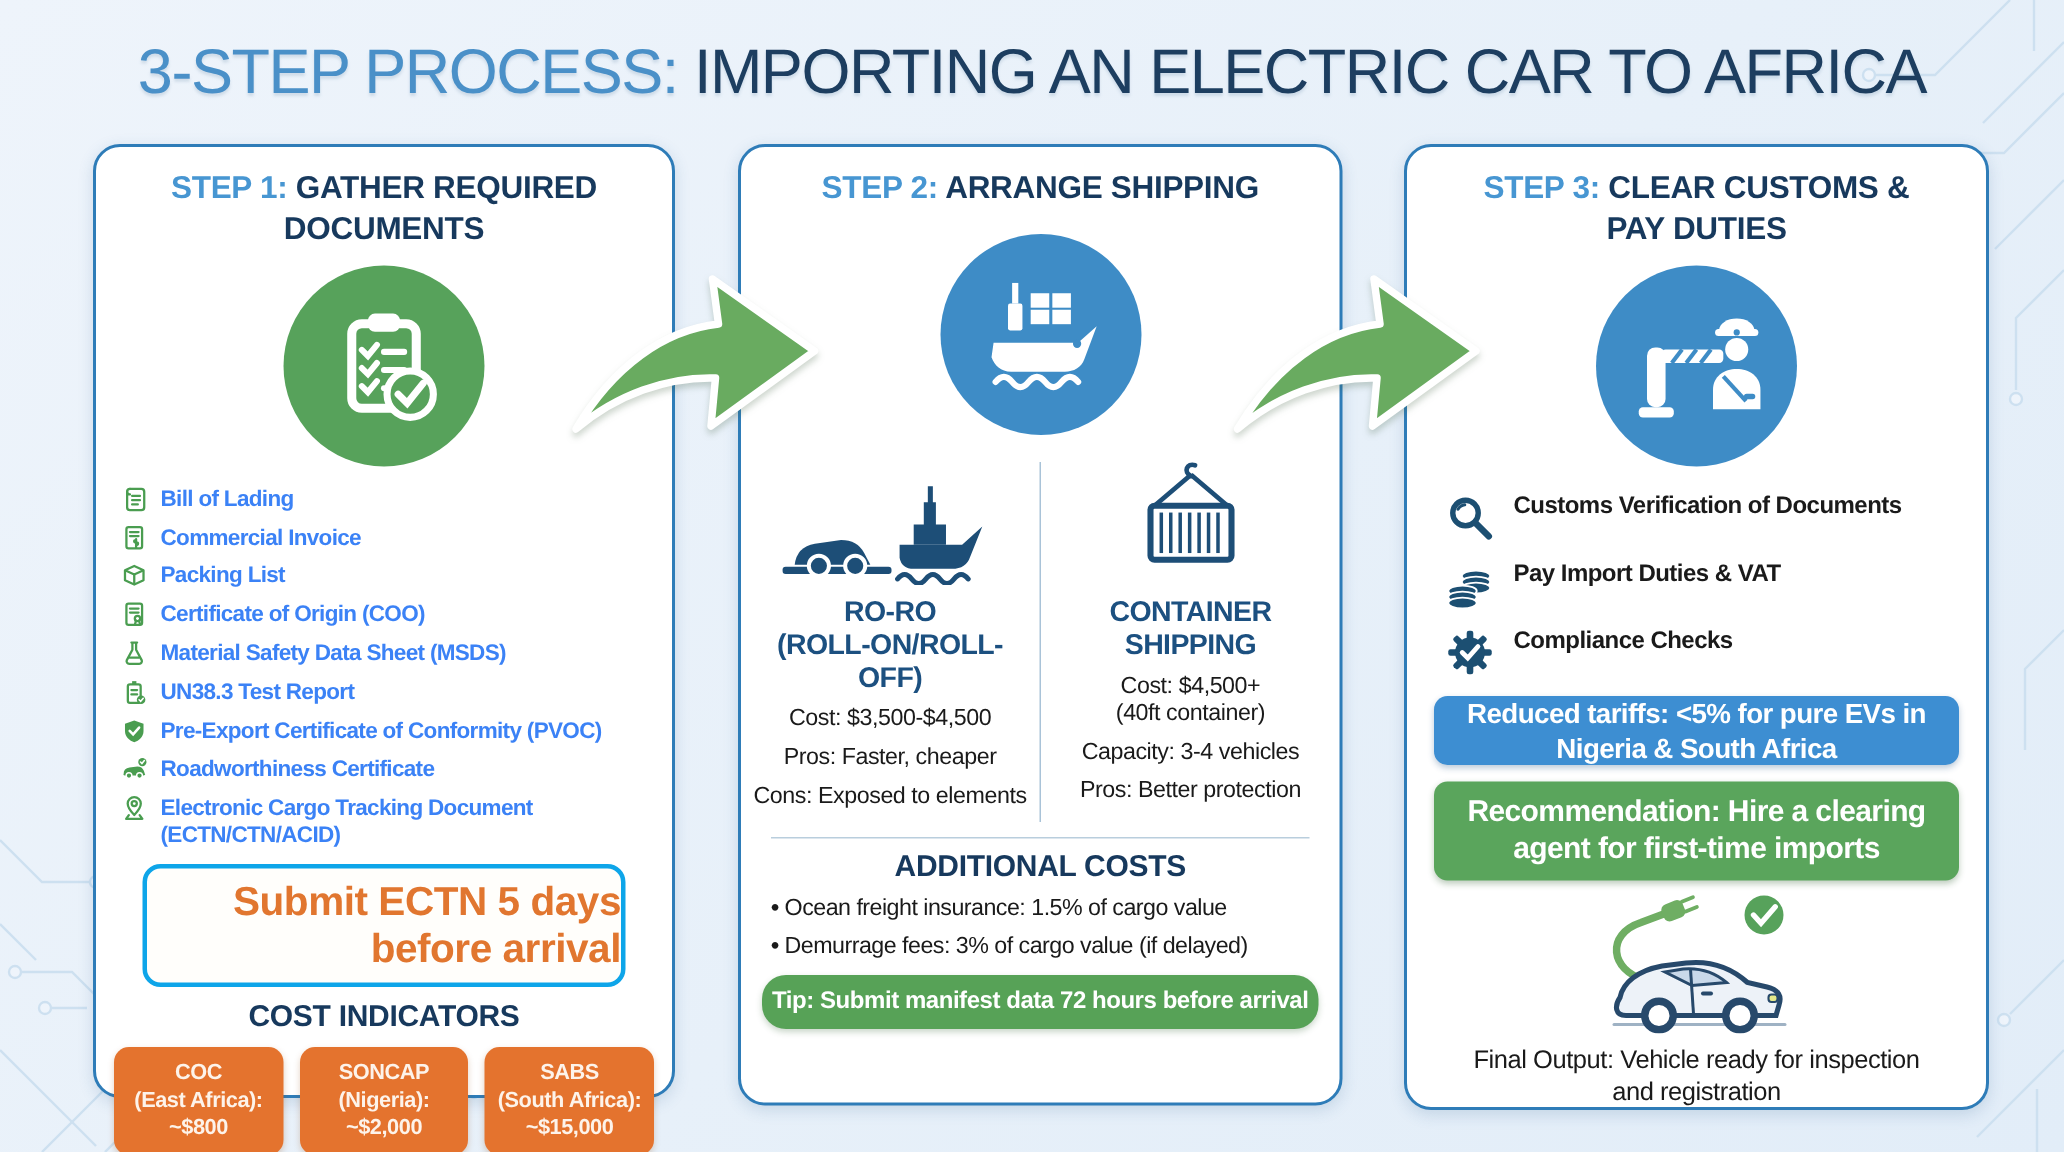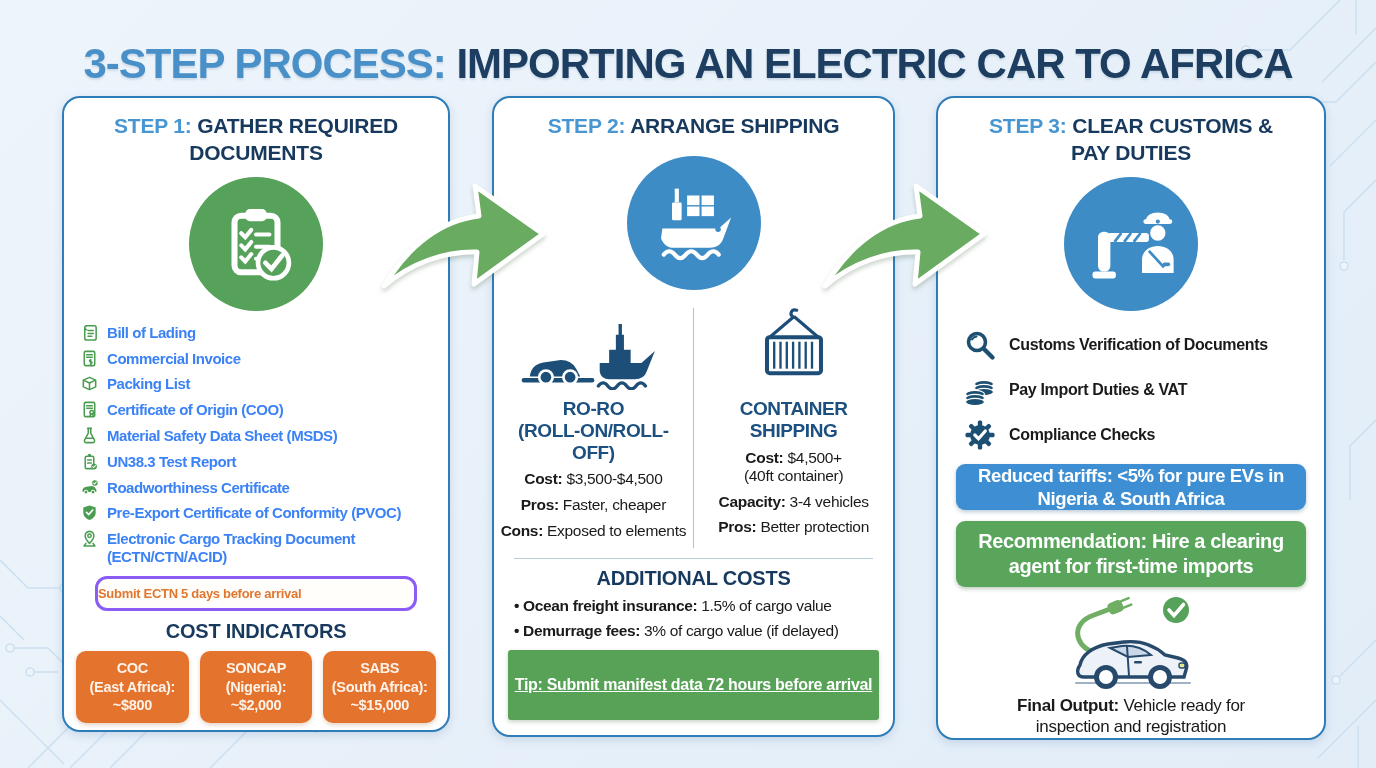--- a/index.html
+++ b/index.html
@@ -1,21 +1,21 @@
 <!DOCTYPE html>
 <html><head>
 <meta charset="utf-8">
 <style>
   html,body{margin:0;padding:0;}
   body{width:1376px;height:768px;position:relative;overflow:hidden;
        background:linear-gradient(135deg,#eef4fb 0%,#e7f0f9 55%,#e2edf8 100%);
        font-family:"Liberation Sans",sans-serif;color:#1a1a1a;}
   #bg-circuit{position:absolute;inset:0;z-index:0;}
-  .title{position:absolute;top:40px;left:0;width:100%;text-align:center;
-         font-weight:bold;font-size:42px;letter-spacing:-1px;z-index:2;
+  .title{position:absolute;top:24px;left:0;width:100%;text-align:center;
+         font-weight:normal;font-size:42px;letter-spacing:-1px;z-index:2;
          text-shadow:0 2px 2px rgba(120,150,180,.25);}
   .title .t1{color:#4a90c8;}
   .title .t2{color:#1d3e60;}
   .panel{position:absolute;background:#ffffff;border:2.5px solid #2e7cb8;border-radius:18px;
          box-shadow:0 3px 10px rgba(50,100,150,.18);z-index:1;}
   #panel1{left:62px;top:96px;width:384px;height:632px;}
   #panel2{left:492px;top:96px;width:399px;height:637px;}
   #panel3{left:936px;top:96px;width:386px;height:640px;}
   .panel-head{margin:15px auto 0;text-align:center;font-weight:bold;font-size:21px;line-height:1.28;letter-spacing:-.2px;}
   #panel1 .panel-head{max-width:322px;}
@@ -24,44 +24,44 @@
   .step-rest{color:#17395d;}
   .big-circle{width:134px;height:134px;border-radius:50%;margin:10px auto 0;
               display:flex;align-items:center;justify-content:center;}
   .big-circle.green{background:#57a25b;}
   .big-circle.blue{background:#3e8cc6;}
   #panel2 .big-circle{margin-top:16px;}
   .doclist{margin:13px 10px 0 16px;}
   .docrow{display:flex;align-items:flex-start;gap:8px;font-size:15px;font-weight:bold;
           letter-spacing:-.45px;line-height:1.22;margin-bottom:7.5px;color:#3b82f6;}
   .docicon{flex:0 0 19px;height:19px;margin-top:-1px;}
-  .callout{margin:9px auto 0;width:316px;border:3px solid #8b5cf6;border-radius:12px;background:#fffefb;
-           color:#e1762f;font-weight:bold;font-size:13px;text-align:left;padding:7px 0;letter-spacing:-.3px;}
+  .callout{margin:9px auto 0;width:316px;border:3px solid #0ea5e9;border-radius:12px;background:#fffefb;
+           color:#e1762f;font-weight:bold;font-size:27px;text-align:right;padding:7px 0;letter-spacing:-.3px;}
   .cost-title{margin-top:9px;text-align:center;font-weight:bold;font-size:20px;color:#17395d;letter-spacing:-.2px;}
   .cost-row{display:flex;justify-content:center;gap:11px;margin-top:8px;padding:0 12px;}
   .cost-box{background:#e4732e;color:#fdf3ea;border-radius:10px;text-align:center;
             font-weight:bold;font-size:14.5px;line-height:1.3;padding:8px 4px;width:112px;letter-spacing:-.3px;
             box-shadow:0 2px 4px rgba(150,80,20,.25);}
   .cols{display:flex;margin-top:14px;min-height:248px;}
   .col{flex:1;text-align:center;padding:0 6px;display:flex;flex-direction:column;align-items:center;}
   .col-divider{width:1.5px;background:#a9c3d8;margin:4px 0;}
   .col-iconbox{height:86px;display:flex;align-items:flex-end;justify-content:center;margin-bottom:8px;}
   .col-title{font-weight:bold;color:#1c5080;font-size:19px;line-height:1.15;letter-spacing:-.4px;}
   .kv{font-size:15.5px;margin-top:7px;line-height:1.2;letter-spacing:-.3px;}
-  .b{font-weight:bold;text-align:right;}
+  .b{font-weight:normal;text-align:right;}
   .hr2{border-top:1.5px solid #b9cedd;margin:6px 20px 0;}
   .add-title{margin-top:8px;text-align:center;font-weight:bold;font-size:20px;color:#17395d;letter-spacing:-.2px;}
   .bullets{margin:7px 0 0 20px;}
   .bullet{font-size:15.5px;letter-spacing:-.35px;margin-bottom:7px;}
   .bullet:before{content:"• ";font-weight:bold;}
   .tipbox{margin:10px 14px 0;background:#57a257;color:#fff;font-weight:bold;font-size:16px;
-          text-align:center;border-radius:3px;padding:26px 4px;letter-spacing:-.3px;
-          box-shadow:0 2px 4px rgba(40,90,40,.25);text-decoration:underline;}
+          text-align:center;border-radius:16px;padding:9px 4px;letter-spacing:-.3px;
+          box-shadow:0 2px 4px rgba(40,90,40,.25);}
   .s3list{margin:18px 0 0 26px;}
-  .s3row{display:flex;align-items:center;gap:13px;margin-bottom:13px;font-size:16px;font-weight:bold;letter-spacing:-.35px;}
+  .s3row{display:flex;align-items:flex-start;gap:13px;margin-bottom:13px;font-size:16px;font-weight:bold;letter-spacing:-.35px;}
   .s3icon{flex:0 0 32px;height:32px;}
   .bluebox{margin:6px 18px 0;background:#3d8ed2;color:#fff;font-size:18.5px;font-weight:bold;
            text-align:center;border-radius:9px;padding:0 10px;line-height:1.25;letter-spacing:-.4px;
            box-shadow:0 2px 4px rgba(30,80,130,.3);}
   .bluebox .normal, .greenbox2 .normal{font-weight:bold;}
   .greenbox2{margin:11px 18px 0;background:#5aa55c;color:#fff;font-size:20px;font-weight:bold;
            text-align:center;border-radius:9px;padding:8px 10px;line-height:1.25;letter-spacing:-.4px;
            box-shadow:0 2px 4px rgba(40,90,40,.3);}
   .finalwrap{text-align:center;margin-top:8px;}
   .final-text{margin:2px auto 0;max-width:300px;text-align:center;font-size:17px;line-height:1.25;letter-spacing:-.3px;}
@@ -181,34 +181,34 @@
           <rect x="8.5" y="2.2" width="3" height="2.3" fill="#4a9d50" stroke="none"></rect>
           <line x1="8" y1="8.5" x2="12" y2="8.5"></line>
           <line x1="8" y1="11.5" x2="12" y2="11.5"></line>
         <circle cx="14.8" cy="15.3" r="3" fill="#4a9d50" stroke="none"></circle>
           <polyline points="13.4,15.3 14.5,16.4 16.3,14.2" stroke="#fff" stroke-width="1.1"></polyline>
       </svg>
       <span class="doclabel">UN38.3 Test Report</span>
     </div>
     <div class="docrow">
       <svg class="docicon" viewBox="0 0 20 20">
+        <path d="M10 2.5 l6.5 2.2 v5.2 c0 4.2 -3.2 6.8 -6.5 7.9 C6.7 16.7 3.5 14.1 3.5 9.9 V4.7 Z" fill="#4a9d50"></path>
+        <polyline points="6.8,9.8 9.2,12.2 13.4,7.4" fill="none" stroke="#fff" stroke-width="1.8" stroke-linecap="round"></polyline>
+      </svg>
+      <span class="doclabel">Pre-Export Certificate of Conformity (PVOC)</span>
+    </div>
+    <div class="docrow">
+      <svg class="docicon" viewBox="0 0 20 20">
         <path d="M2.5 13.8 q0 -4 4.2 -4.6 l5.5 -.7 q3.2 0 4.6 3 l.7 2.3 q-.2 1 -1.2 1 H3.5 q-1 0 -1 -1 z" fill="#4a9d50"></path>
         <circle cx="6.3" cy="14.8" r="2" fill="#4a9d50" stroke="#fff" stroke-width="1"></circle>
           <circle cx="13.7" cy="14.8" r="2" fill="#4a9d50" stroke="#fff" stroke-width="1"></circle>
         <circle cx="15.7" cy="5.3" r="2.9" fill="#4a9d50"></circle>
           <polyline points="14.4,5.3 15.4,6.3 17.1,4.2" fill="none" stroke="#fff" stroke-width="1.1" stroke-linecap="round"></polyline>
       </svg>
       <span class="doclabel">Roadworthiness Certificate</span>
-    </div>
-    <div class="docrow">
-      <svg class="docicon" viewBox="0 0 20 20">
-        <path d="M10 2.5 l6.5 2.2 v5.2 c0 4.2 -3.2 6.8 -6.5 7.9 C6.7 16.7 3.5 14.1 3.5 9.9 V4.7 Z" fill="#4a9d50"></path>
-        <polyline points="6.8,9.8 9.2,12.2 13.4,7.4" fill="none" stroke="#fff" stroke-width="1.8" stroke-linecap="round"></polyline>
-      </svg>
-      <span class="doclabel">Pre-Export Certificate of Conformity (PVOC)</span>
     </div>
     <div class="docrow">
       <svg class="docicon" viewBox="0 0 20 20" fill="none" stroke="#4a9d50" stroke-width="1.6" stroke-linecap="round" stroke-linejoin="round">
         <path d="M10 2.5 a4.6 4.6 0 0 1 4.6 4.6 c0 3.4 -4.6 8 -4.6 8 s-4.6 -4.6 -4.6 -8 A4.6 4.6 0 0 1 10 2.5 Z"></path>
           <circle cx="10" cy="7.1" r="1.8"></circle>
           <path d="M6.2 15.2 l-1.9 2.6 h11.4 l-1.9 -2.6"></path>
       </svg>
       <span class="doclabel">Electronic Cargo Tracking Document (ECTN/CTN/ACID)</span>
     </div>
   </div>

